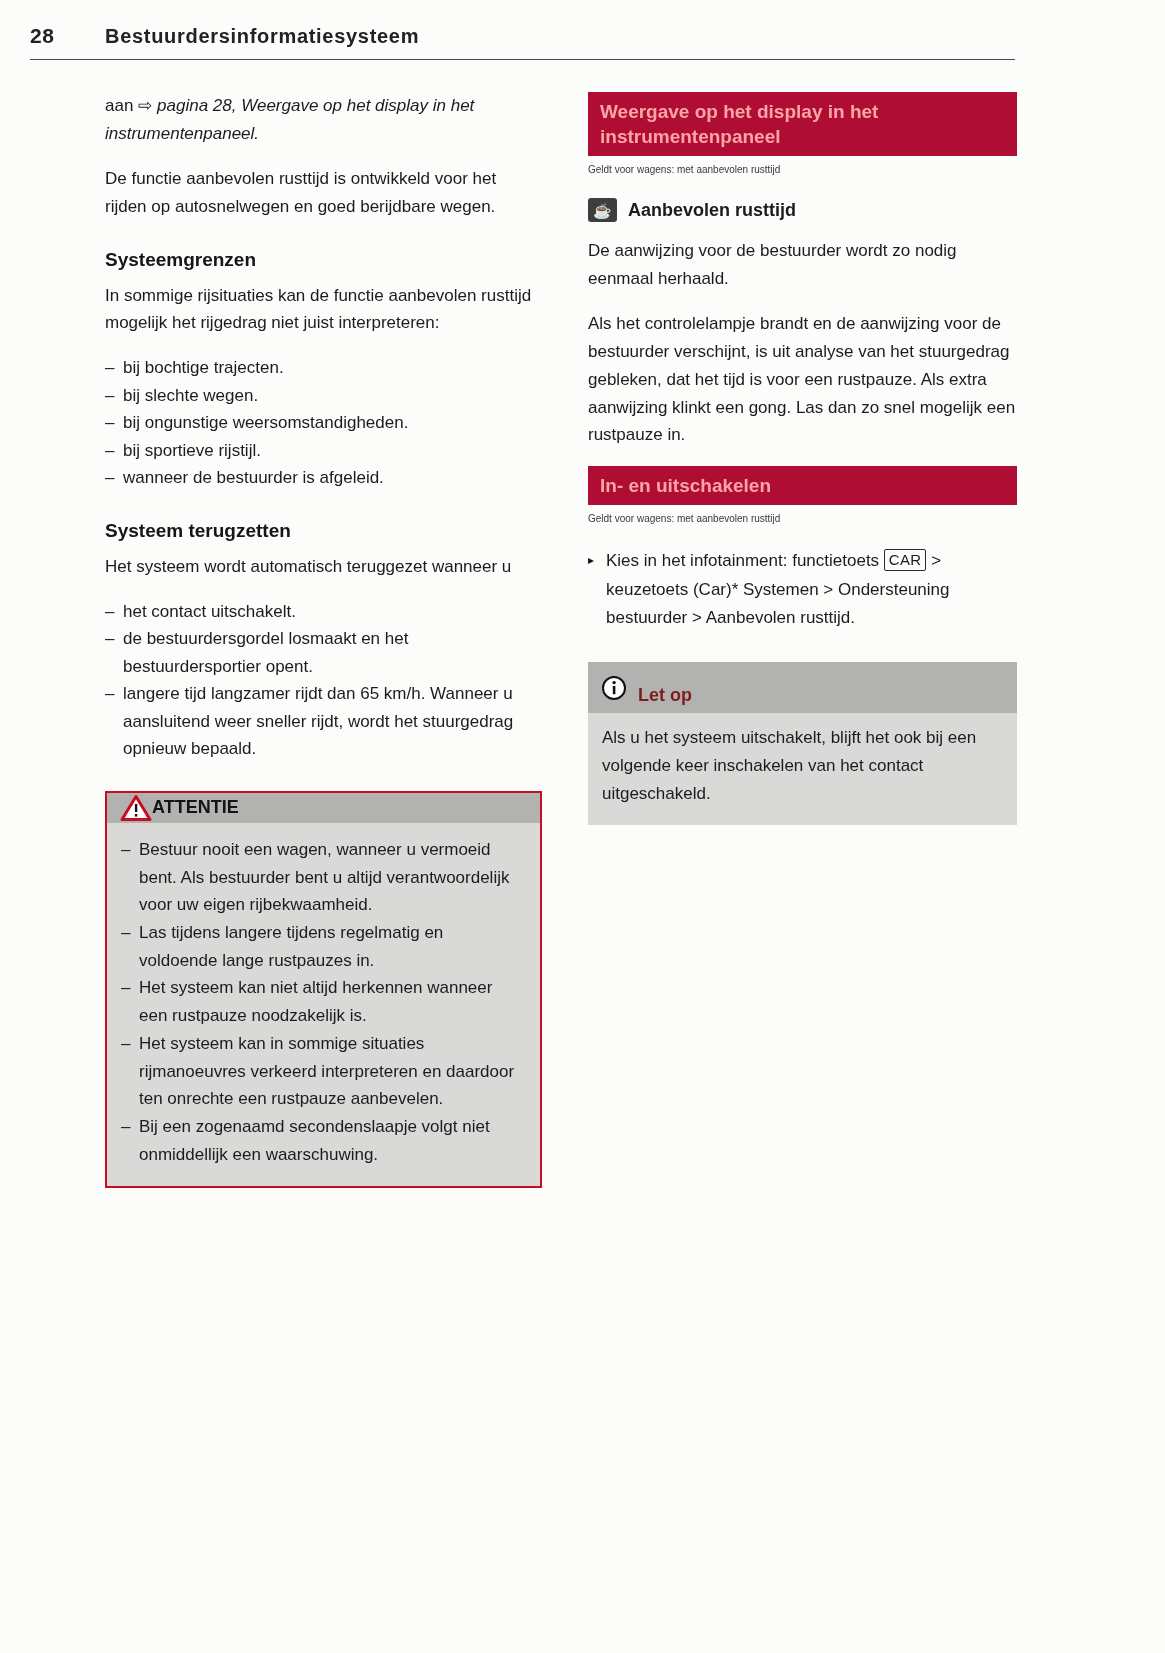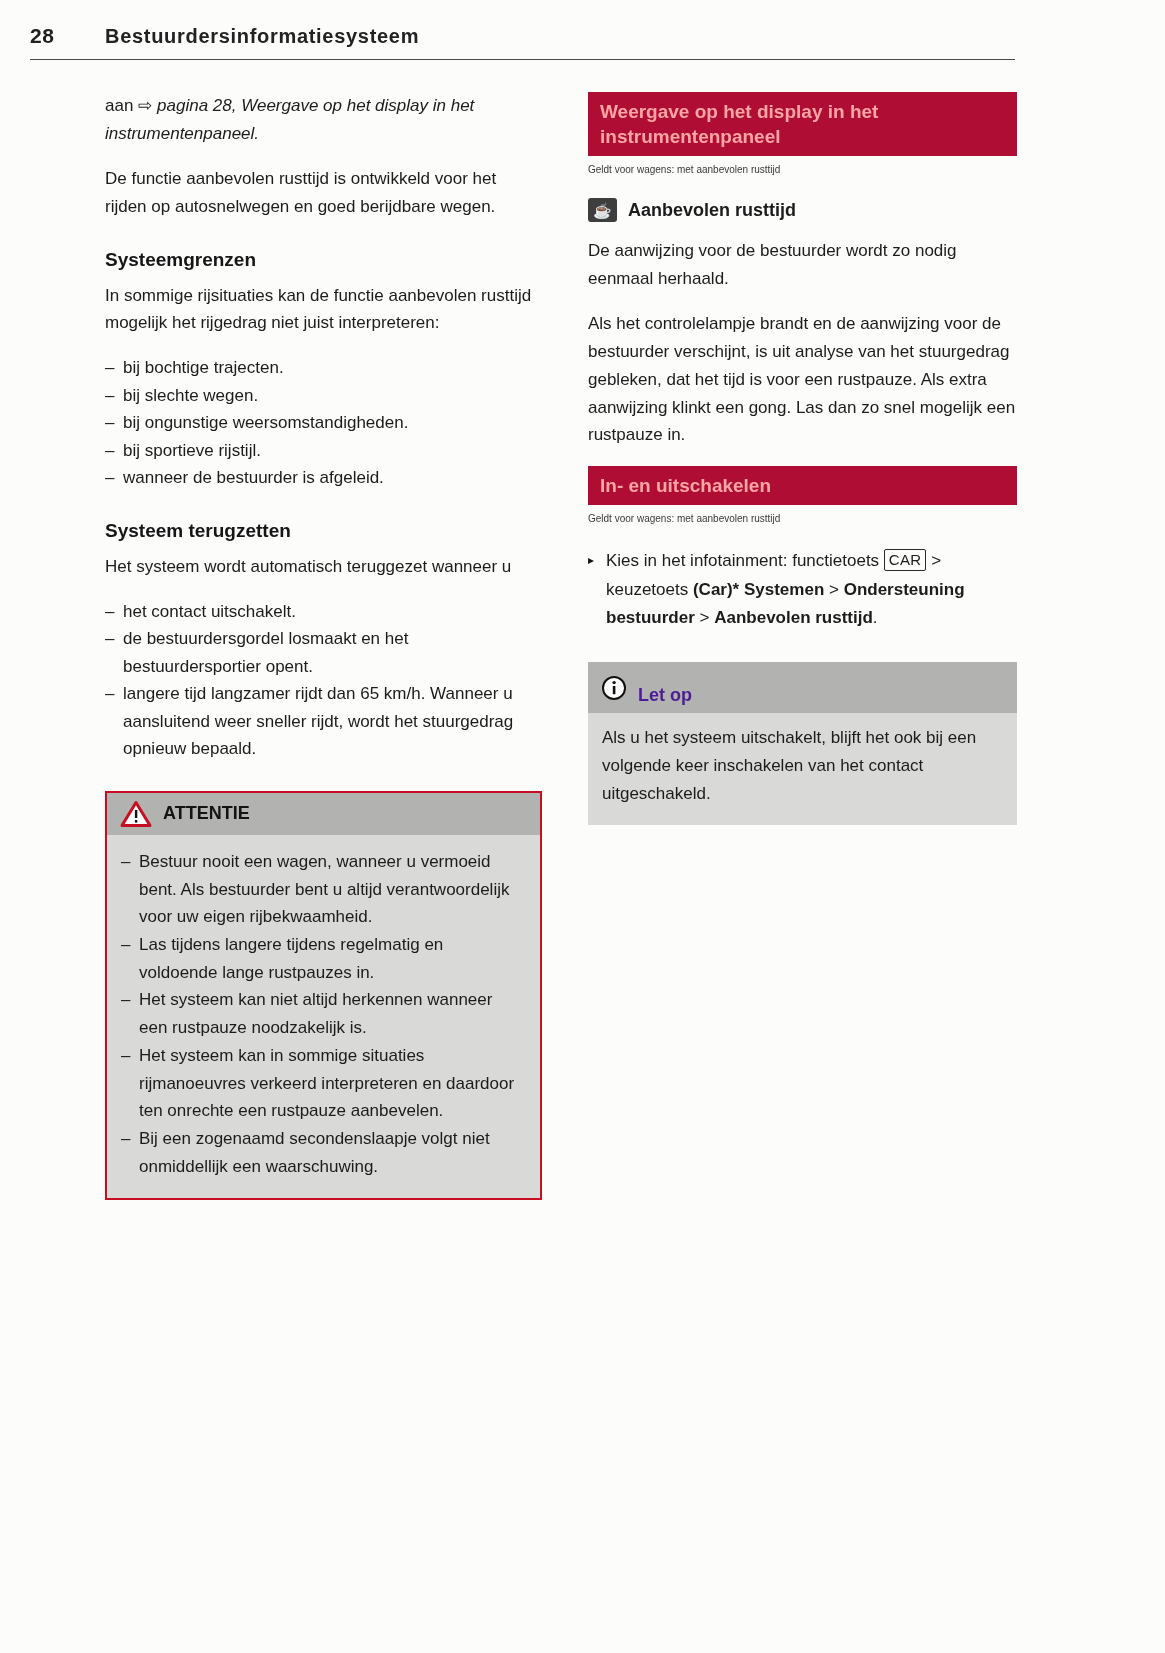--- a/index.html
+++ b/index.html
@@ -35,22 +35,22 @@
 
   
   ul.dash-list { list-style: none; margin: 0 0 17px; padding: 0; }
   ul.dash-list li { display: flex; font-size: 17px; line-height: 1.62; }
   ul.dash-list .marker { flex: 0 0 18px; }
 
   
   .warning-box { border: 2.5px solid #c60d22; background: #d9d9d7; margin-top: 28px; }
   .box-header {
     background: #b2b2b0;
-    display: flex; align-items: center; gap: 11px;
-    padding: 7px 13px;
+    display: flex; align-items: center; 
+    padding: 1px 13px;
   }
   .box-title { font-weight: bold; font-size: 18px; color: #141414; }
   .warning-body { padding: 13px 15px 18px 14px; }
   .warning-body ul.dash-list { margin: 0; }
   .warning-body ul.dash-list li { line-height: 1.63; }
 
   
   .section-band {
     background: #b00d35;
     color: #fca5a5;
@@ -68,36 +68,36 @@
     background: #3e3e3e; color: #fff;
     border-radius: 3px;
     display: flex; align-items: center; justify-content: center;
     font-size: 15px; line-height: 1;
   }
   .rest-title { font-weight: bold; font-size: 18px; }
 
   
   .step { display: flex; margin: 0 0 30px; font-size: 17px; line-height: 1.66; }
   .step-marker { flex: 0 0 18px; font-size: 12px; padding-top: 4px; color: #111; }
-  .step-text .bold { font-weight: bold; }
+  .step-text .bold { font-weight: normal; }
   .key {
     display: inline-block;
     border: 1.6px solid #2a2a2a;
     border-radius: 2px;
     padding: 0 4px;
     font-size: 15px;
     line-height: 1.3;
     letter-spacing: .3px;
     vertical-align: 1px;
   }
 
   
   .note-box { margin-top: 8px; background: #d9d9d7; }
   .note-header { background: #b2b2b0; display: flex; align-items: center; gap: 11px; padding: 7px 13px; }
-  .note-title { font-weight: bold; font-size: 18px; color: #4c1d95; margin-top: 16px; }
+  .note-title { font-weight: bold; font-size: 18px; color: #7f1d1d; margin-top: 16px; }
   .note-body { padding: 11px 15px 17px 14px; font-size: 17px; line-height: 1.64; }
 
   .icon-svg { display: block; }
 </style>
 </head>
 <body>
 
 <div class="page">
 
   <div class="page-header">

